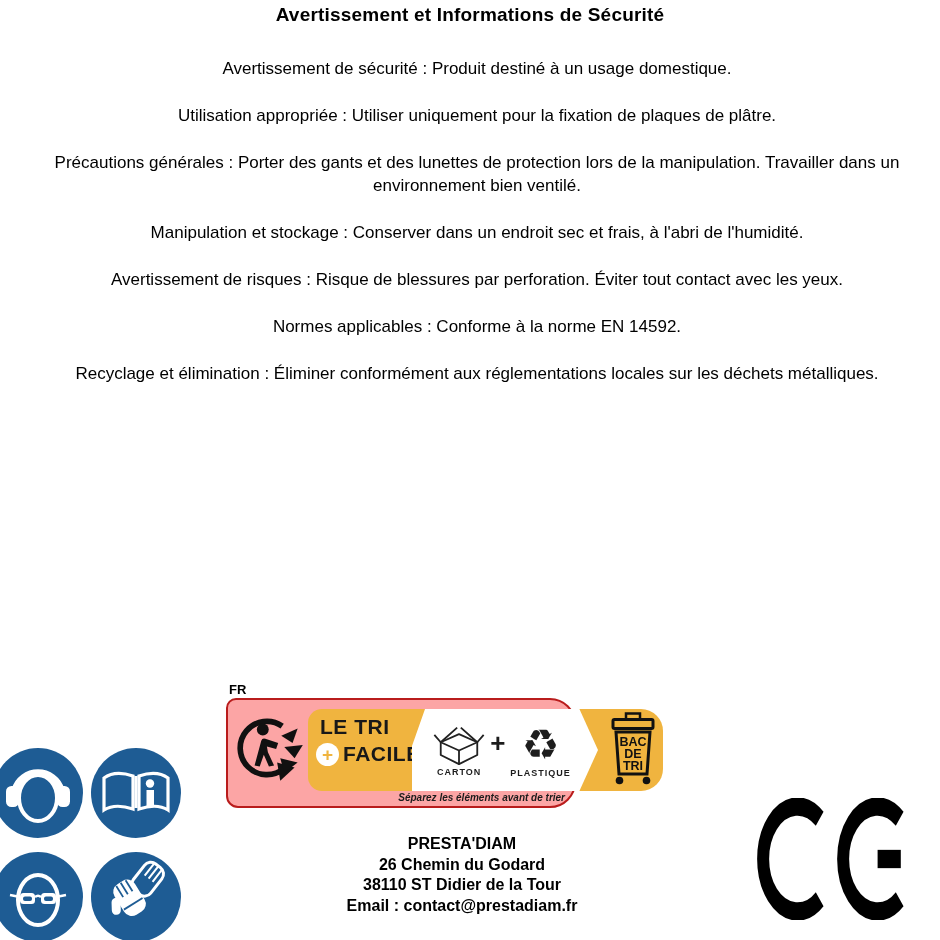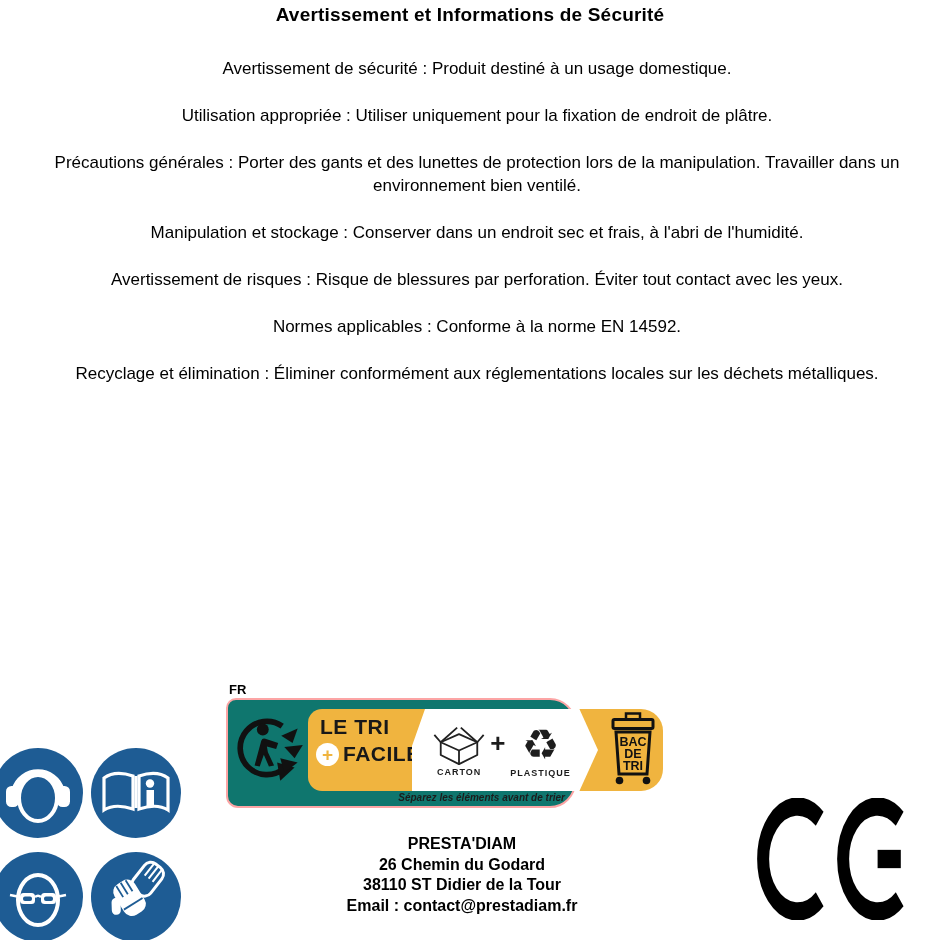--- a/index.html
+++ b/index.html
@@ -21,22 +21,22 @@
   .safety-icons {
     position:absolute; left:-7px; top:748px;
     display:grid; grid-template-columns:90px 90px; gap:14px 8px;
   }
   .picto { width:90px; height:90px; display:block; }
 
   
   .sorting-label { position:absolute; left:226px; top:683px; }
   .fr-code { font-size:13px; font-weight:bold; margin:0 0 1px 3px; line-height:14px; }
   .label-box {
-    position:relative; width:350px; height:110px; background:#0f766e;
-    border:2px solid #fca5a5; border-radius:10px 26px 26px 12px; box-sizing:border-box;
+    position:relative; width:350px; height:110px; background:#fca5a5;
+    border:2px solid #b91c1c; border-radius:10px 26px 26px 12px; box-sizing:border-box;
   }
   .triman { position:absolute; left:8px; top:7px; }
   .band { position:absolute; left:80px; top:9px; width:355px; height:82px; border-radius:14px 22px 22px 14px; }
   .tri-facile { position:absolute; left:88px; top:15px; }
   .tri-line1 { font-size:21px; font-weight:800; letter-spacing:.5px; color:#181818; margin-left:4px; }
   .tri-line2 { display:flex; align-items:center; gap:4px; margin-top:3px; }
   .plus-circle {
     width:23px; height:23px; border-radius:50%; background:#fff;
     display:flex; align-items:center; justify-content:center;
     font-size:19px; font-weight:800; line-height:1;
@@ -69,21 +69,21 @@
 </style>
 </head>
 <body>
 
 <div class="page">
 
   <div class="title">Avertissement et Informations de Sécurité</div>
 
   <div class="paragraphs">
     <p>Avertissement de sécurité : Produit destiné à un usage domestique.</p>
-    <p>Utilisation appropriée : Utiliser uniquement pour la fixation de endroit de plâtre.</p>
+    <p>Utilisation appropriée : Utiliser uniquement pour la fixation de plaques de plâtre.</p>
     <p>Précautions générales : Porter des gants et des lunettes de protection lors de la manipulation. Travailler dans un environnement bien ventilé.</p>
     <p>Manipulation et stockage : Conserver dans un endroit sec et frais, à l'abri de l'humidité.</p>
     <p>Avertissement de risques : Risque de blessures par perforation. Éviter tout contact avec les yeux.</p>
     <p>Normes applicables : Conforme à la norme EN 14592.</p>
     <p>Recyclage et élimination : Éliminer conformément aux réglementations locales sur les déchets métalliques.</p>
   </div>
 
   <div class="safety-icons">
     <svg class="picto" viewBox="0 0 90 90">
       <circle cx="45" cy="45" r="45" fill="#1E5C94"></circle>

